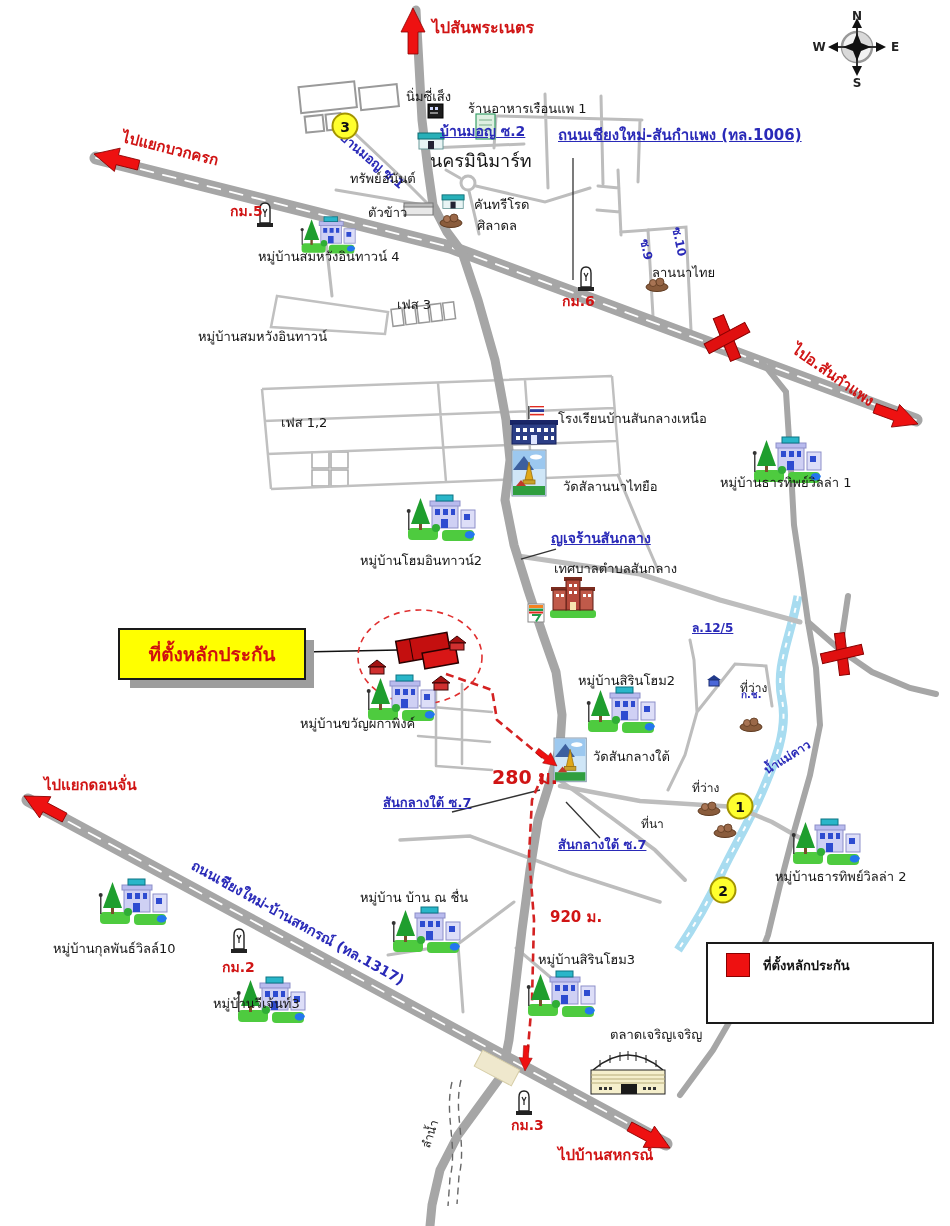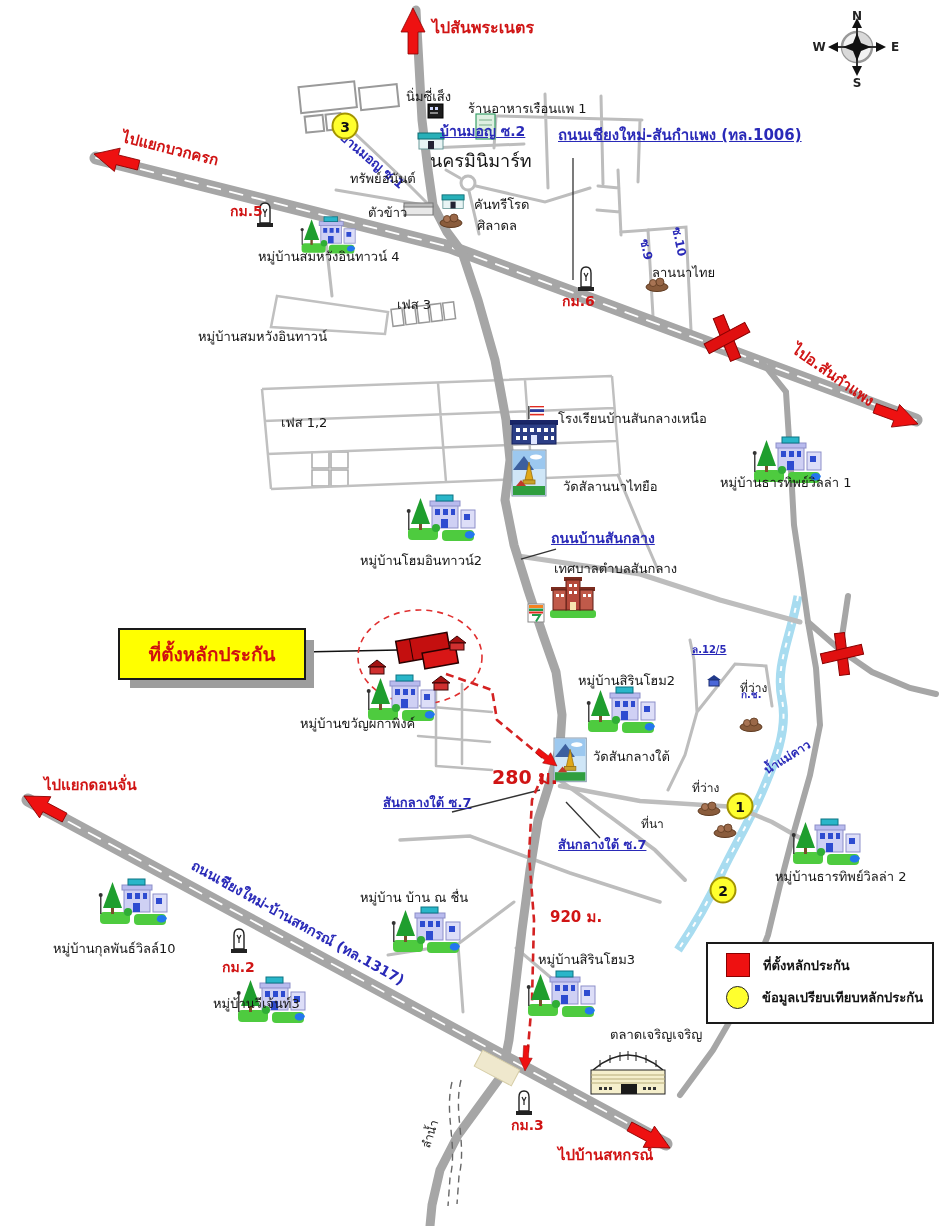--- a/index.html
+++ b/index.html
@@ -444,27 +444,27 @@
       <div class="map-label c-blue" style="left: 682px; top: 226px; font-size: 12px; transform: rotate(78deg);">ซ.10</div>
       <div class="map-label c-black" style="left: 652px; top: 266px; font-size: 13px;">ลานนาไทย</div>
       <div class="map-label c-red" style="left: 798px; top: 342px; font-size: 15px; transform: rotate(35deg);">ไปอ.สันกำแพง</div>
       <div class="map-label c-black" style="left: 397px; top: 298px; font-size: 13px;">เฟส 3</div>
       <div class="map-label c-black" style="left: 198px; top: 330px; font-size: 13px;">หมู่บ้านสมหวังอินทาวน์</div>
       <div class="map-label c-black" style="left: 281px; top: 416px; font-size: 13px;">เฟส 1,2</div>
       <div class="map-label c-black" style="left: 558px; top: 412px; font-size: 13px;">โรงเรียนบ้านสันกลางเหนือ</div>
       <div class="map-label c-black" style="left: 563px; top: 480px; font-size: 13px;">วัดสัลานนาไทยือ</div>
       <div class="map-label c-black" style="left: 720px; top: 476px; font-size: 13px;">หมู่บ้านธารทิพย์วิลล่า 1</div>
       <div class="map-label c-black" style="left: 360px; top: 554px; font-size: 13px;">หมู่บ้านโฮมอินทาวน์2</div>
-      <div class="map-label c-blue u" style="left: 551px; top: 531px; font-size: 14px;">ถนนบ้านสันกลาง</div>
+      <div class="map-label c-blue u" style="left: 551px; top: 531px; font-size: 14px;">ญเจร้านสันกลาง</div>
       <div class="map-label c-black" style="left: 554px; top: 562px; font-size: 13px;">เทศบาลตำบลสันกลาง</div>
       <div class="map-label c-black" style="left: 300px; top: 717px; font-size: 13px;">หมู่บ้านขวัญผกาพิงค์</div>
       <div class="map-label c-red" style="left: 492px; top: 748px; font-size: 19px; margin-top: 20px;">280 ม.</div>
       <div class="map-label c-black" style="left: 578px; top: 674px; font-size: 13px;">หมู่บ้านสิรินโฮม2</div>
       <div class="map-label c-black" style="left: 593px; top: 750px; font-size: 13px;">วัดสันกลางใต้</div>
-      <div class="map-label c-blue u" style="left: 692px; top: 645px; font-size: 10px; text-align: center;">ล.12/5</div>
+      <div class="map-label c-blue u" style="left: 692px; top: 622px; font-size: 12px; text-align: center;">ล.12/5</div>
       <div class="map-label c-blue" style="left: 701px; top: 690px; font-size: 10px; padding-left: 40px;">ก.ช.</div>
       <div class="map-label c-black" style="left: 740px; top: 682px; font-size: 12px;">ที่ว่าง</div>
       <div class="map-label c-black" style="left: 692px; top: 782px; font-size: 12px;">ที่ว่าง</div>
       <div class="map-label c-black" style="left: 641px; top: 818px; font-size: 12px;">ที่นา</div>
       <div class="map-label c-blue" style="left: 762px; top: 766px; font-size: 12px; transform: rotate(-32deg);">น้ำแม่คาว</div>
       <div class="map-label c-black" style="left: 775px; top: 870px; font-size: 13px;">หมู่บ้านธารทิพย์วิลล่า 2</div>
       <div class="map-label c-blue u" style="left: 383px; top: 796px; font-size: 13px;">สันกลางใต้ ซ.7</div>
       <div class="map-label c-blue u" style="left: 558px; top: 838px; font-size: 13px;">สันกลางใต้ ซ.7</div>
       <div class="map-label c-black" style="left: 360px; top: 891px; font-size: 13px;">หมู่บ้าน บ้าน ณ ชื่น</div>
       <div class="map-label c-red" style="left: 550px; top: 910px; font-size: 15px;">920 ม.</div>
@@ -488,19 +488,15 @@
 <div class="callout-shadow"></div>
 <div class="callout">
   <span>ที่ตั้งหลักประกัน</span>
 </div>
 
 <div class="legend">
   <div class="legend-row">
     <span class="legend-swatch-red"></span>
     <span class="legend-label">ที่ตั้งหลักประกัน</span>
   </div>
-  <div class="legend-row">
-    <span class="legend-swatch-yellow"></span>
-    <span class="legend-label">ข้อมูลเปรียบเทียบหลักประกัน</span>
-  </div>
 </div>
 
 </div>
 
 </body></html>

